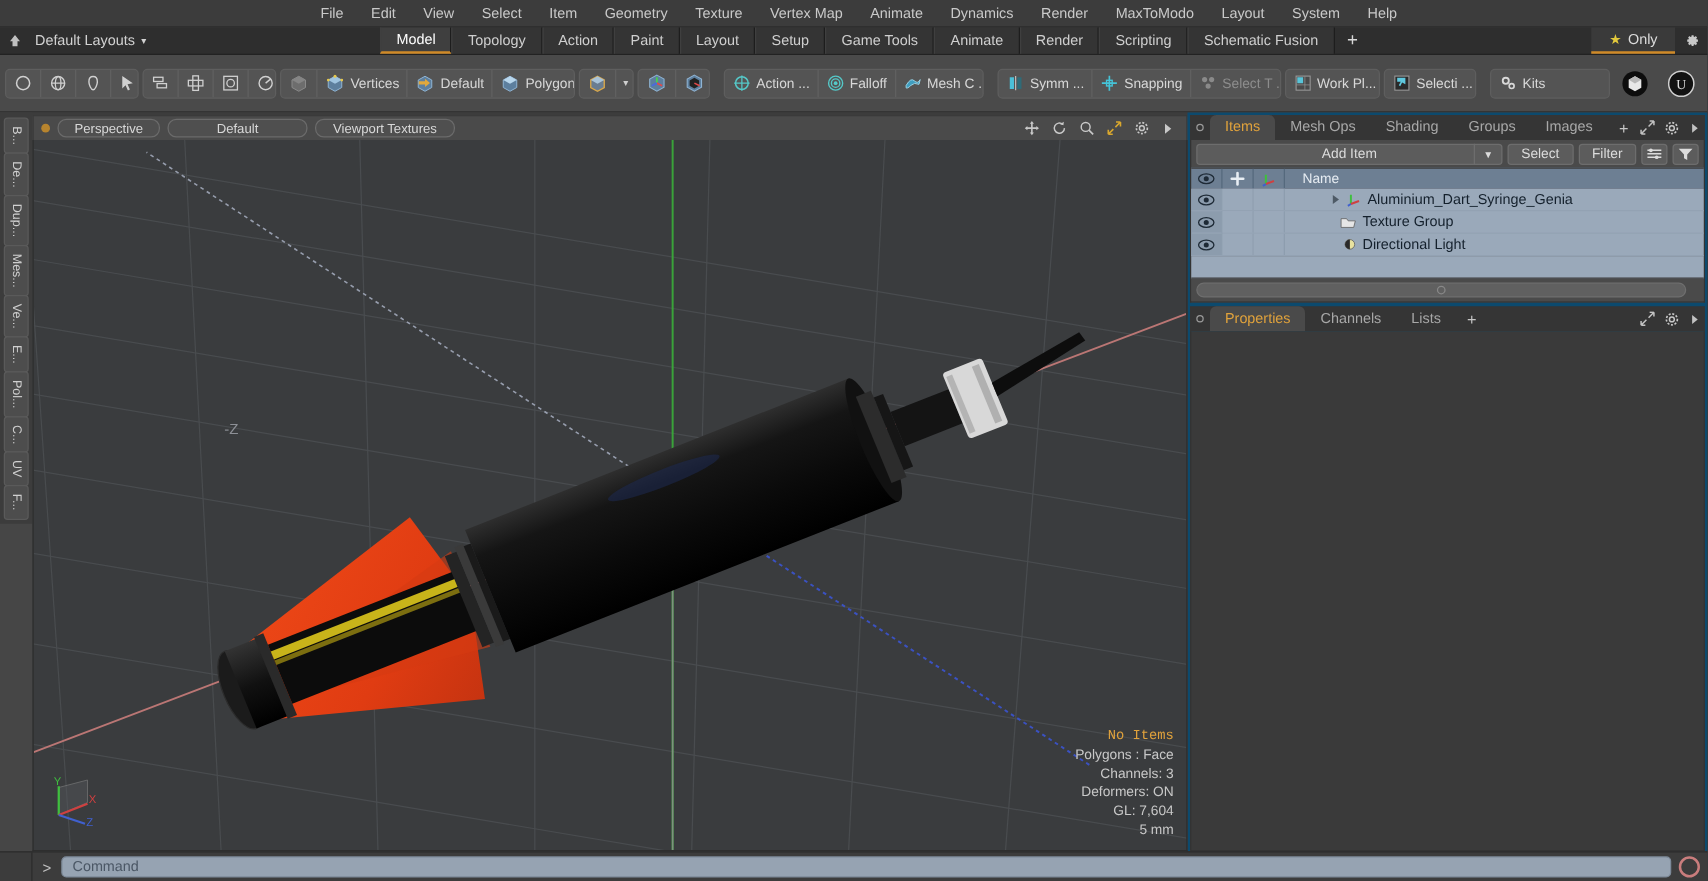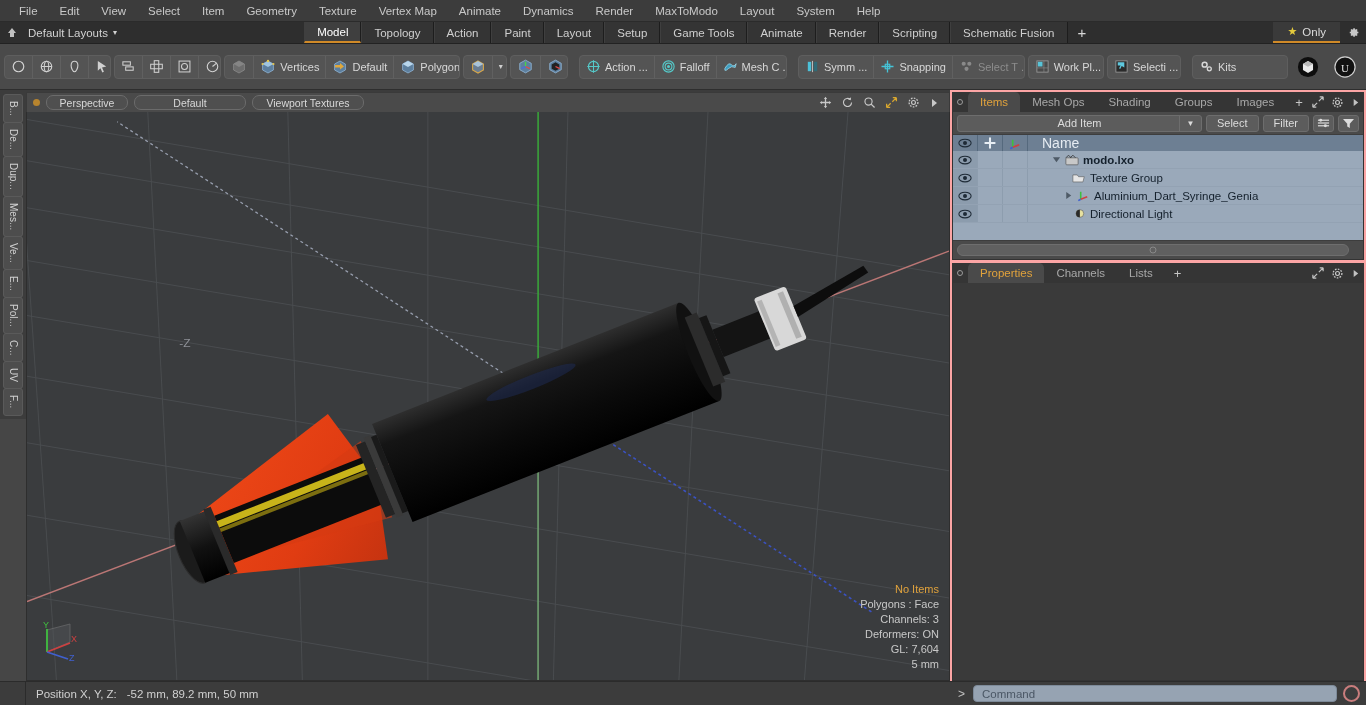--- a/index.html
+++ b/index.html
@@ -8,21 +8,21 @@
     background: #3a3a3a;
     font-family: "Liberation Sans", sans-serif;
     overflow: hidden;
     user-select: none;
   }
   #app { position: relative; width: 1366px; height: 705px; background: #3c3c3c; display: flex; flex-direction: column; }
 
   
   .menubar {
     height: 22px; background: #3c3c3c; display: flex; align-items: center;
-    padding-left: 8px; border-bottom: 1px solid #2b2b2b; flex: none;
+    padding-left: 8px; border-bottom: 1px solid #2b2b2b; flex: none; justify-content: center;
   }
   .menubar .mi {
     color: #c9c9c9; font-size: 11.5px; padding: 0 11px; line-height: 22px; white-space: nowrap;
   }
 
   
   .layoutbar {
     height: 22px; background: #2e2e2e; display: flex; align-items: stretch; flex: none;
     border-bottom: 1px solid #222;
   }
@@ -102,24 +102,24 @@
   .vp-icons { display: flex; align-items: center; gap: 9px; padding-right: 4px; }
 
   .vp-canvas {
     flex: 1 1 auto; position: relative; background: #3a3c3e; overflow: hidden;
     border: 1px solid #2e2e2e; border-top: none;
   }
   .vp-info {
     position: absolute; right: 10px; bottom: 8px; text-align: right;
     font-size: 11px; line-height: 15px; color: #c8c8c8; pointer-events: none;
   }
-  .vp-info .hl { color: #e0a23c; }
+  .vp-info .hl { color: #e0a23c; font-family: Liberation Mono, monospace; }
 
   
-  .rpanel { width: 416px; flex: none; display: flex; flex-direction: column; background: #fca5a5; padding: 2px 2px 0 2px; }
+  .rpanel { width: 416px; flex: none; display: flex; flex-direction: column; background: #0c4a6e; padding: 2px 2px 0 2px; }
 
   .pane-tabs {
     height: 20px; background: #353535; display: flex; align-items: stretch; flex: none;
   }
   .pt-dot { width: 16px; display:flex; align-items:center; justify-content:center; }
   .pt-dot i { width:6px;height:6px;border-radius:50%;border:1.5px solid #9a9a9a; display:block; }
   .pt {
     color: #a8a8a8; font-size: 11.5px; padding: 0 12px; display: flex; align-items: center;
     white-space: nowrap; border-radius: 5px 5px 0 0;
   }
@@ -142,21 +142,21 @@
     height: 17px; background: #5c5c5c; border: 1px solid #6d6d6d; border-radius: 3px;
     color: #dcdcdc; font-size: 11px; display: flex; align-items: center; padding: 0 10px;
   }
   .ibtn {
     height: 17px; width: 21px; background: #5c5c5c; border: 1px solid #6d6d6d; border-radius: 3px;
     display: flex; align-items: center; justify-content: center;
   }
 
   .tree-head {
     height: 17px; background: #6d7f93; display: flex; align-items: center;
-    border-top: 1px solid #3d3d3d; color: #e6ecf2; font-size: 14px;
+    border-top: 1px solid #3d3d3d; color: #e6ecf2; font-size: 11px;
   }
   .th-col { width: 25px; border-right: 1px solid #55697d; height: 100%; display:flex; align-items:center; justify-content:center; }
   .th-name { flex: 1 1 auto; padding-left: 14px; }
 
   .tree-rows { background: #9aa9ba; }
   .trow { height: 18px; display: flex; align-items: center; border-bottom: 1px solid #93a2b3; }
   .trow .eye { width: 25px; display: flex; align-items: center; justify-content: center; border-right: 1px solid #8d9dae; height: 100%; background: #8c9cad;}
   .trow .c2, .trow .c3 { width: 25px; border-right: 1px solid #8d9dae; height: 100%; background: #9aa9ba;}
   .trow .lbl { flex: 1 1 auto; display: flex; align-items: center; gap: 4px; padding-left: 6px; font-size: 11.5px; color: #14202c; }
   .trow .lbl.bold { font-weight: bold; }
@@ -709,65 +709,20 @@
             <svg width="13" height="13" viewBox="0 0 14 14">
                 <line x1="4" y1="11" x2="4" y2="3" stroke="#3fbf3f" stroke-width="1.8"></line>
                 <line x1="4" y1="11" x2="11" y2="8.4" stroke="#cf4040" stroke-width="1.8"></line>
                 <line x1="4" y1="11" x2="1.4" y2="12.6" stroke="#4060cf" stroke-width="1.8"></line>
               </svg>
           </span>
           <span class="th-name">Name</span>
         </div>
 
         <div class="tree-rows">
-          <div class="trow">
-            <span class="eye">
-              <svg width="14" height="10" viewBox="0 0 16 11">
-                  <ellipse cx="8" cy="5.5" rx="7" ry="4.4" fill="none" stroke="#1e2a36" stroke-width="1.2"></ellipse>
-                  <circle cx="8" cy="5.5" r="2.3" fill="#1e2a36"></circle>
-                </svg>
-            </span>
-            <span class="c2"></span>
-            <span class="c3"></span>
-            <span class="lbl bold">
-              <span class="indent" style="width:14px;"></span>
-              <span>
-                <svg width="9" height="9" viewBox="0 0 10 10">
-                    <path d="M1 2.5 L9 2.5 L5 8Z" fill="#4e5a66"></path>
-                  </svg>
-              </span>
-              <span>
-                <svg width="14" height="12" viewBox="0 0 16 13">
-                    <rect x="1" y="4" width="14" height="8" rx="1" fill="#c8c8c8" stroke="#4a4a4a" stroke-width=".7"></rect>
-                    <path d="M1 4 L4 1 L7 4 M6 4 L9 1 L12 4" stroke="#3a3a3a" stroke-width="1" fill="none"></path>
-                  </svg>
-              </span>
-              <span>modo.lxo</span>
-            </span>
-          </div>
-
-          <div class="trow">
-            <span class="eye">
-              <svg width="14" height="10" viewBox="0 0 16 11">
-                  <ellipse cx="8" cy="5.5" rx="7" ry="4.4" fill="none" stroke="#1e2a36" stroke-width="1.2"></ellipse>
-                  <circle cx="8" cy="5.5" r="2.3" fill="#1e2a36"></circle>
-                </svg>
-            </span>
-            <span class="c2"></span>
-            <span class="c3"></span>
-            <span class="lbl">
-              <span class="indent" style="width:34px;"></span>
-              <span>
-                <svg width="14" height="12" viewBox="0 0 16 13">
-                    <path d="M1 3 L6 3 L7.5 5 L14 5 L12.5 11 L1 11Z" fill="#e6e6e6" stroke="#5a5a5a" stroke-width=".7"></path>
-                  </svg>
-              </span>
-              <span>Texture Group</span>
-            </span>
-          </div>
 
           <div class="trow">
             <span class="eye">
               <svg width="14" height="10" viewBox="0 0 16 11">
                   <ellipse cx="8" cy="5.5" rx="7" ry="4.4" fill="none" stroke="#1e2a36" stroke-width="1.2"></ellipse>
                   <circle cx="8" cy="5.5" r="2.3" fill="#1e2a36"></circle>
                 </svg>
             </span>
             <span class="c2"></span>
             <span class="c3"></span>
@@ -794,20 +749,40 @@
               <svg width="14" height="10" viewBox="0 0 16 11">
                   <ellipse cx="8" cy="5.5" rx="7" ry="4.4" fill="none" stroke="#1e2a36" stroke-width="1.2"></ellipse>
                   <circle cx="8" cy="5.5" r="2.3" fill="#1e2a36"></circle>
                 </svg>
             </span>
             <span class="c2"></span>
             <span class="c3"></span>
             <span class="lbl">
               <span class="indent" style="width:34px;"></span>
               <span>
+                <svg width="14" height="12" viewBox="0 0 16 13">
+                    <path d="M1 3 L6 3 L7.5 5 L14 5 L12.5 11 L1 11Z" fill="#e6e6e6" stroke="#5a5a5a" stroke-width=".7"></path>
+                  </svg>
+              </span>
+              <span>Texture Group</span>
+            </span>
+          </div>
+
+          <div class="trow">
+            <span class="eye">
+              <svg width="14" height="10" viewBox="0 0 16 11">
+                  <ellipse cx="8" cy="5.5" rx="7" ry="4.4" fill="none" stroke="#1e2a36" stroke-width="1.2"></ellipse>
+                  <circle cx="8" cy="5.5" r="2.3" fill="#1e2a36"></circle>
+                </svg>
+            </span>
+            <span class="c2"></span>
+            <span class="c3"></span>
+            <span class="lbl">
+              <span class="indent" style="width:34px;"></span>
+              <span>
                 <svg width="14" height="13" viewBox="0 0 16 14">
                     <circle cx="9" cy="7" r="4.4" fill="#e8e2a0" stroke="#5a5a5a" stroke-width=".7"></circle>
                     <path d="M9 2.6 A4.4 4.4 0 0 0 9 11.4 Z" fill="#2a2a2a"></path>
                   </svg>
               </span>
               <span>Directional Light</span>
             </span>
           </div>
         </div>
 
@@ -847,25 +822,20 @@
           </span>
         </span>
       </div>
 
       <div class="prop-body"></div>
     </div>
   </div>
 
   <div class="statusbar">
     <div class="sb-left"></div>
-    <div class="sb-pos">
-      <span>Position X, Y, Z:</span>
-      <span style="display:inline-block;width:10px;"></span>
-      <span>-52 mm, 89.2 mm, 50 mm</span>
-    </div>
     <div class="sb-right">
       <span class="sb-chev">&gt;</span>
       <span class="cmd">Command</span>
       <span class="rec"></span>
     </div>
   </div>
 
 </div>
 
 </body></html>

